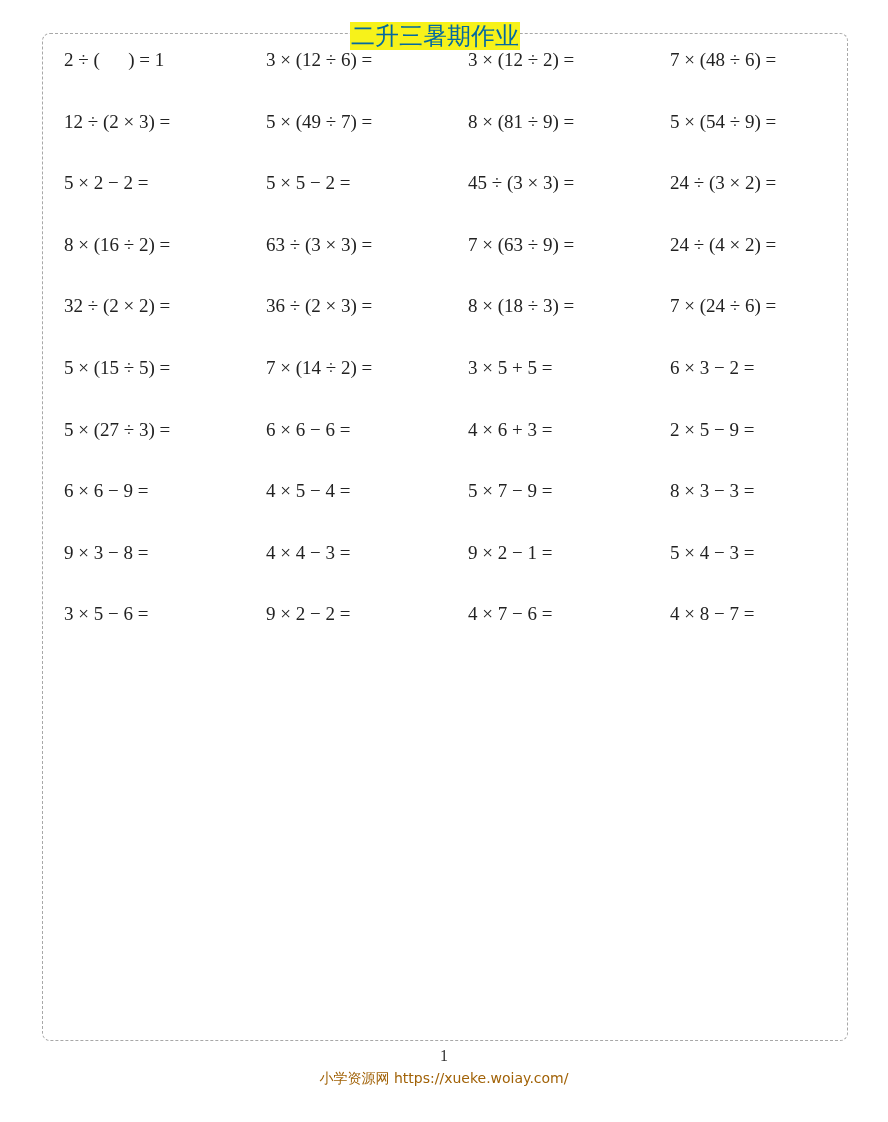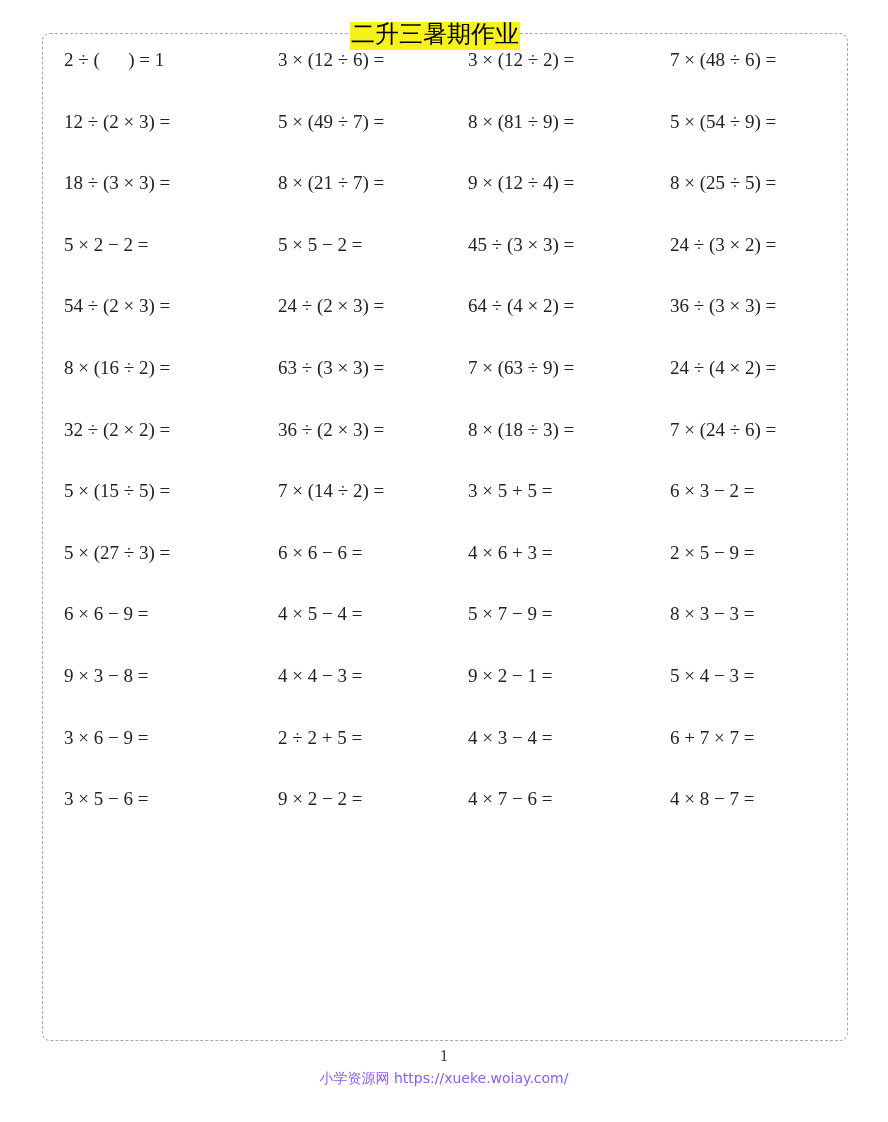--- a/index.html
+++ b/index.html
@@ -25,24 +25,24 @@
       border-radius: 8px;
       box-sizing: border-box;
     }
     .title {
       position: absolute;
       left: 350px;
       top: 22px;
       height: 28px;
       padding: 0 1px;
       background: #f7f21a;
-      font-family: Liberation Mono, monospace;
+      font-family: Liberation Serif, serif;
       font-size: 24px;
       line-height: 28px;
-      color: #000000;
+      color: #0369a1;
       letter-spacing: 0px;
       white-space: nowrap;
       z-index: 2;
     }
     .problems {
       position: absolute;
       left: 64px;
       top: 44px;
       width: 780px;
     }
@@ -54,42 +54,42 @@
       position: absolute;
       top: 0;
       height: 32px;
       line-height: 32px;
       font-family: "Liberation Serif", "DejaVu Serif", serif;
       font-size: 19px;
       color: #222222;
       white-space: pre;
     }
     .c0 { left: 0px; }
-    .c1 { left: 214px; }
+    .c1 { left: 202px; }
     .c2 { left: 404px; }
     .c3 { left: 606px; }
     .page-number {
       position: absolute;
       left: 0;
       width: 888px;
       top: 1047px;
       text-align: center;
       font-family: "Liberation Serif", "DejaVu Serif", serif;
       font-size: 16px;
       color: #333333;
     }
     .footer {
       position: absolute;
       left: 0;
       width: 888px;
       top: 1070px;
       text-align: center;
       font-family: "DejaVu Sans", "Liberation Sans", sans-serif;
       font-size: 14px;
-      color: #8b5cf6;
+      color: #a16207;
     }
   </style>
 </head>
 <body>
 
 <div class="sheet-box"></div>
 
 <div class="title">二升三暑期作业</div>
 
 <div class="problems">
@@ -99,36 +99,24 @@
     <span class="cell c2">3 × (12 ÷ 2) =</span>
     <span class="cell c3">7 × (48 ÷ 6) =</span>
   </div>
   <div class="row">
     <span class="cell c0">12 ÷ (2 × 3) =</span>
     <span class="cell c1">5 × (49 ÷ 7) =</span>
     <span class="cell c2">8 × (81 ÷ 9) =</span>
     <span class="cell c3">5 × (54 ÷ 9) =</span>
   </div>
   <div class="row">
-    <span class="cell c0">18 ÷ (3 × 3) =</span>
-    <span class="cell c1">8 × (21 ÷ 7) =</span>
-    <span class="cell c2">9 × (12 ÷ 4) =</span>
-    <span class="cell c3">8 × (25 ÷ 5) =</span>
-  </div>
-  <div class="row">
     <span class="cell c0">5 × 2 − 2 =</span>
     <span class="cell c1">5 × 5 − 2 =</span>
     <span class="cell c2">45 ÷ (3 × 3) =</span>
     <span class="cell c3">24 ÷ (3 × 2) =</span>
-  </div>
-  <div class="row">
-    <span class="cell c0">54 ÷ (2 × 3) =</span>
-    <span class="cell c1">24 ÷ (2 × 3) =</span>
-    <span class="cell c2">64 ÷ (4 × 2) =</span>
-    <span class="cell c3">36 ÷ (3 × 3) =</span>
   </div>
   <div class="row">
     <span class="cell c0">8 × (16 ÷ 2) =</span>
     <span class="cell c1">63 ÷ (3 × 3) =</span>
     <span class="cell c2">7 × (63 ÷ 9) =</span>
     <span class="cell c3">24 ÷ (4 × 2) =</span>
   </div>
   <div class="row">
     <span class="cell c0">32 ÷ (2 × 2) =</span>
     <span class="cell c1">36 ÷ (2 × 3) =</span>
@@ -153,26 +141,20 @@
     <span class="cell c2">5 × 7 − 9 =</span>
     <span class="cell c3">8 × 3 − 3 =</span>
   </div>
   <div class="row">
     <span class="cell c0">9 × 3 − 8 =</span>
     <span class="cell c1">4 × 4 − 3 =</span>
     <span class="cell c2">9 × 2 − 1 =</span>
     <span class="cell c3">5 × 4 − 3 =</span>
   </div>
   <div class="row">
-    <span class="cell c0">3 × 6 − 9 =</span>
-    <span class="cell c1">2 ÷ 2 + 5 =</span>
-    <span class="cell c2">4 × 3 − 4 =</span>
-    <span class="cell c3">6 + 7 × 7 =</span>
-  </div>
-  <div class="row">
     <span class="cell c0">3 × 5 − 6 =</span>
     <span class="cell c1">9 × 2 − 2 =</span>
     <span class="cell c2">4 × 7 − 6 =</span>
     <span class="cell c3">4 × 8 − 7 =</span>
   </div>
 </div>
 
 <div class="page-number">1</div>
 <div class="footer">小学资源网 https://xueke.woiay.com/</div>
 

